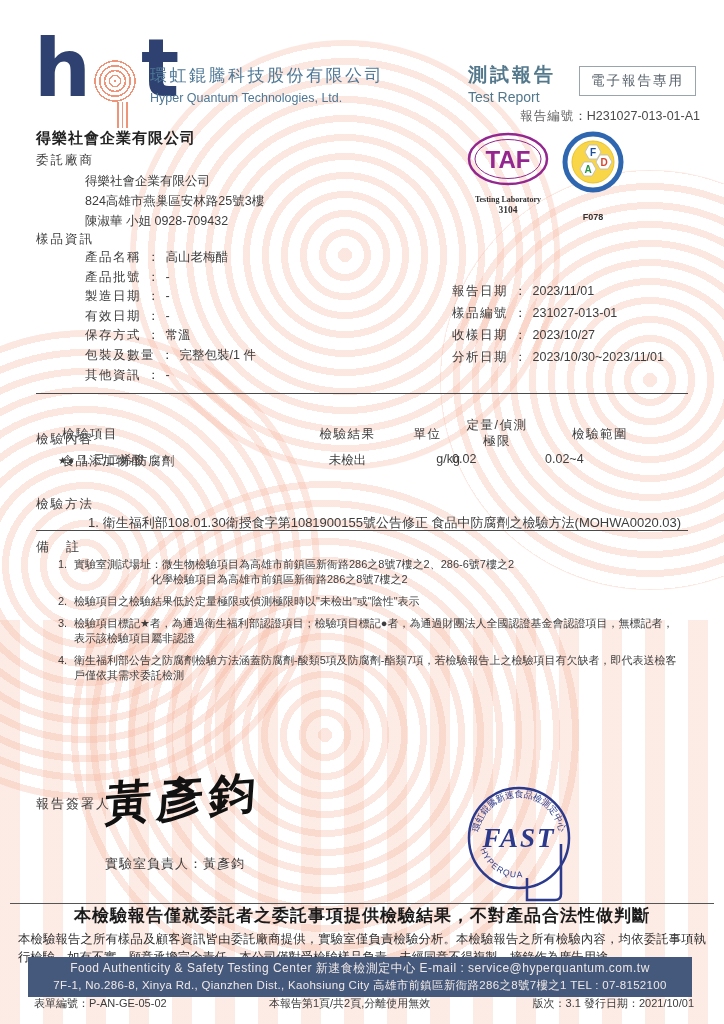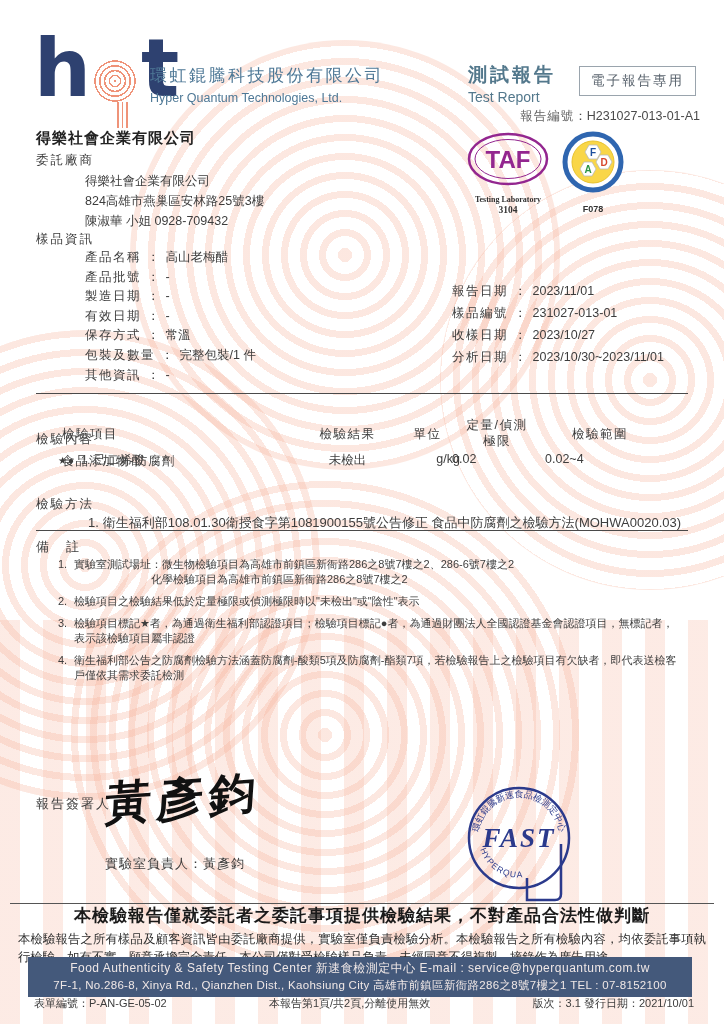--- a/index.html
+++ b/index.html
@@ -48,21 +48,21 @@
   .client-name { left:36px; top:129px; font-size:15px; font-weight:bold; color:#222; letter-spacing:1px; }
   .sec-label { font-size:12.5px; letter-spacing:2px; color:#3d3d3d; }
   .client-sec { left:36px; top:152px; }
   .client-lines { left:85px; top:171px; font-size:12.5px; line-height:20px; color:#3d3d3d; }
 
   
   .taf { left:465px; top:131px; width:86px; text-align:center; }
   .taf-sub { font-size:8px; font-weight:bold; color:#333; margin-top:2px; font-family:"Liberation Serif",serif; }
   .taf-num { font-size:9.5px; font-weight:bold; color:#333; margin-top:1px; font-family:"Liberation Serif",serif; }
   .fda { left:560px; top:131px; width:66px; text-align:center; }
-  .fda-num { font-size:9px; font-weight:bold; color:#333; margin-top:7px; }
+  .fda-num { font-size:9px; font-weight:bold; color:#333; margin-top:15px; }
 
   
   .sample-sec { left:36px; top:231px; }
   .sample-rows { left:85px; top:248px; font-size:12.5px; color:#3d3d3d; }
   .sample-rows .row { height:19.6px; line-height:19.6px; }
   .sample-rows .lbl { letter-spacing:1.5px; }
   .kv-colon { padding:0 6px; }
   .meta-rows { left:452px; top:280px; font-size:12.5px; color:#3d3d3d; }
   .meta-rows .row { height:22px; line-height:22px; }
   .meta-rows .lbl { letter-spacing:1.5px; }

